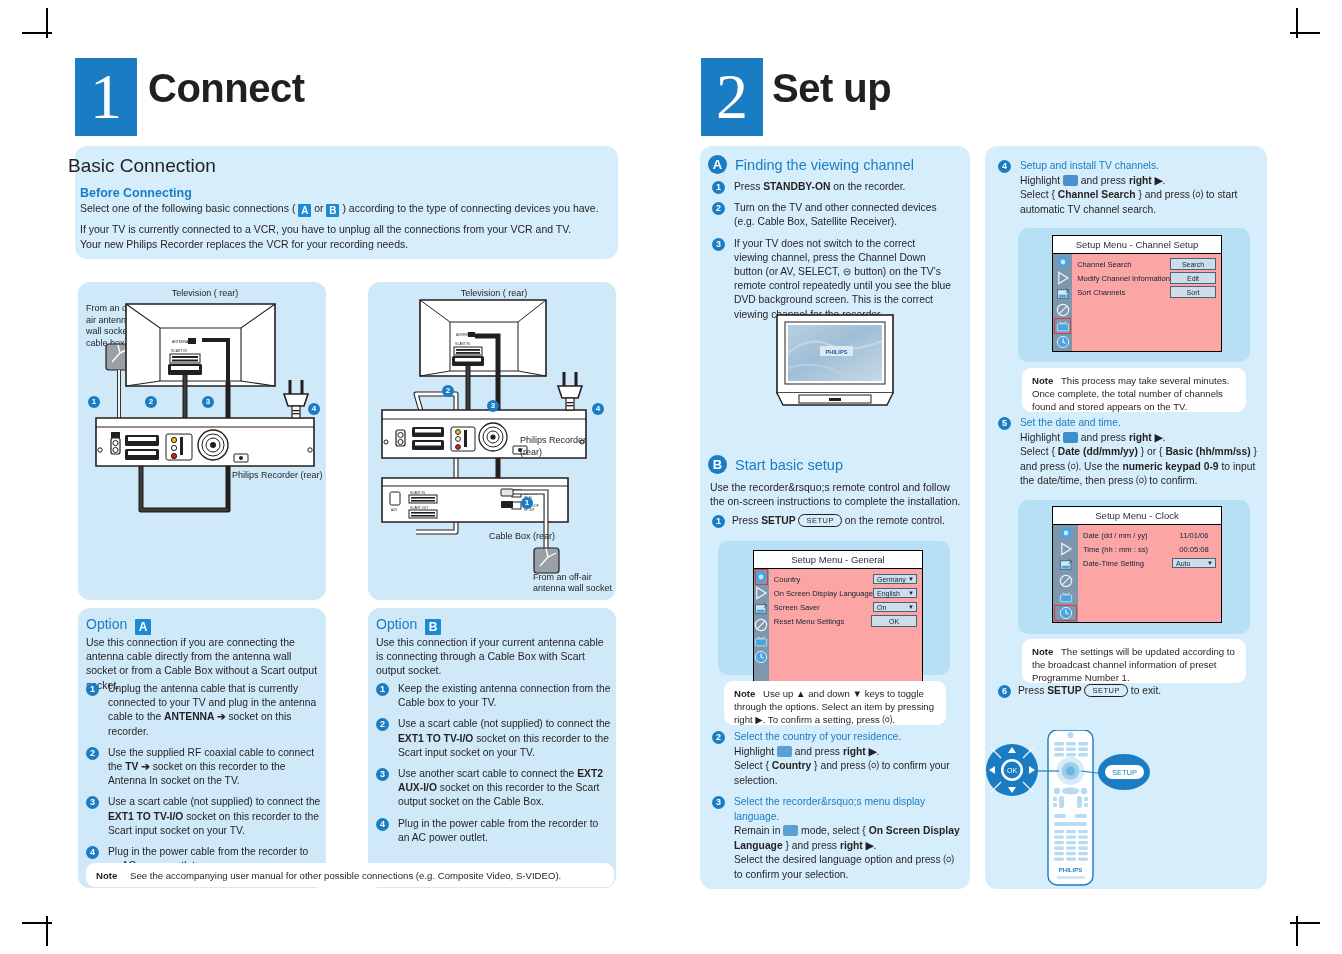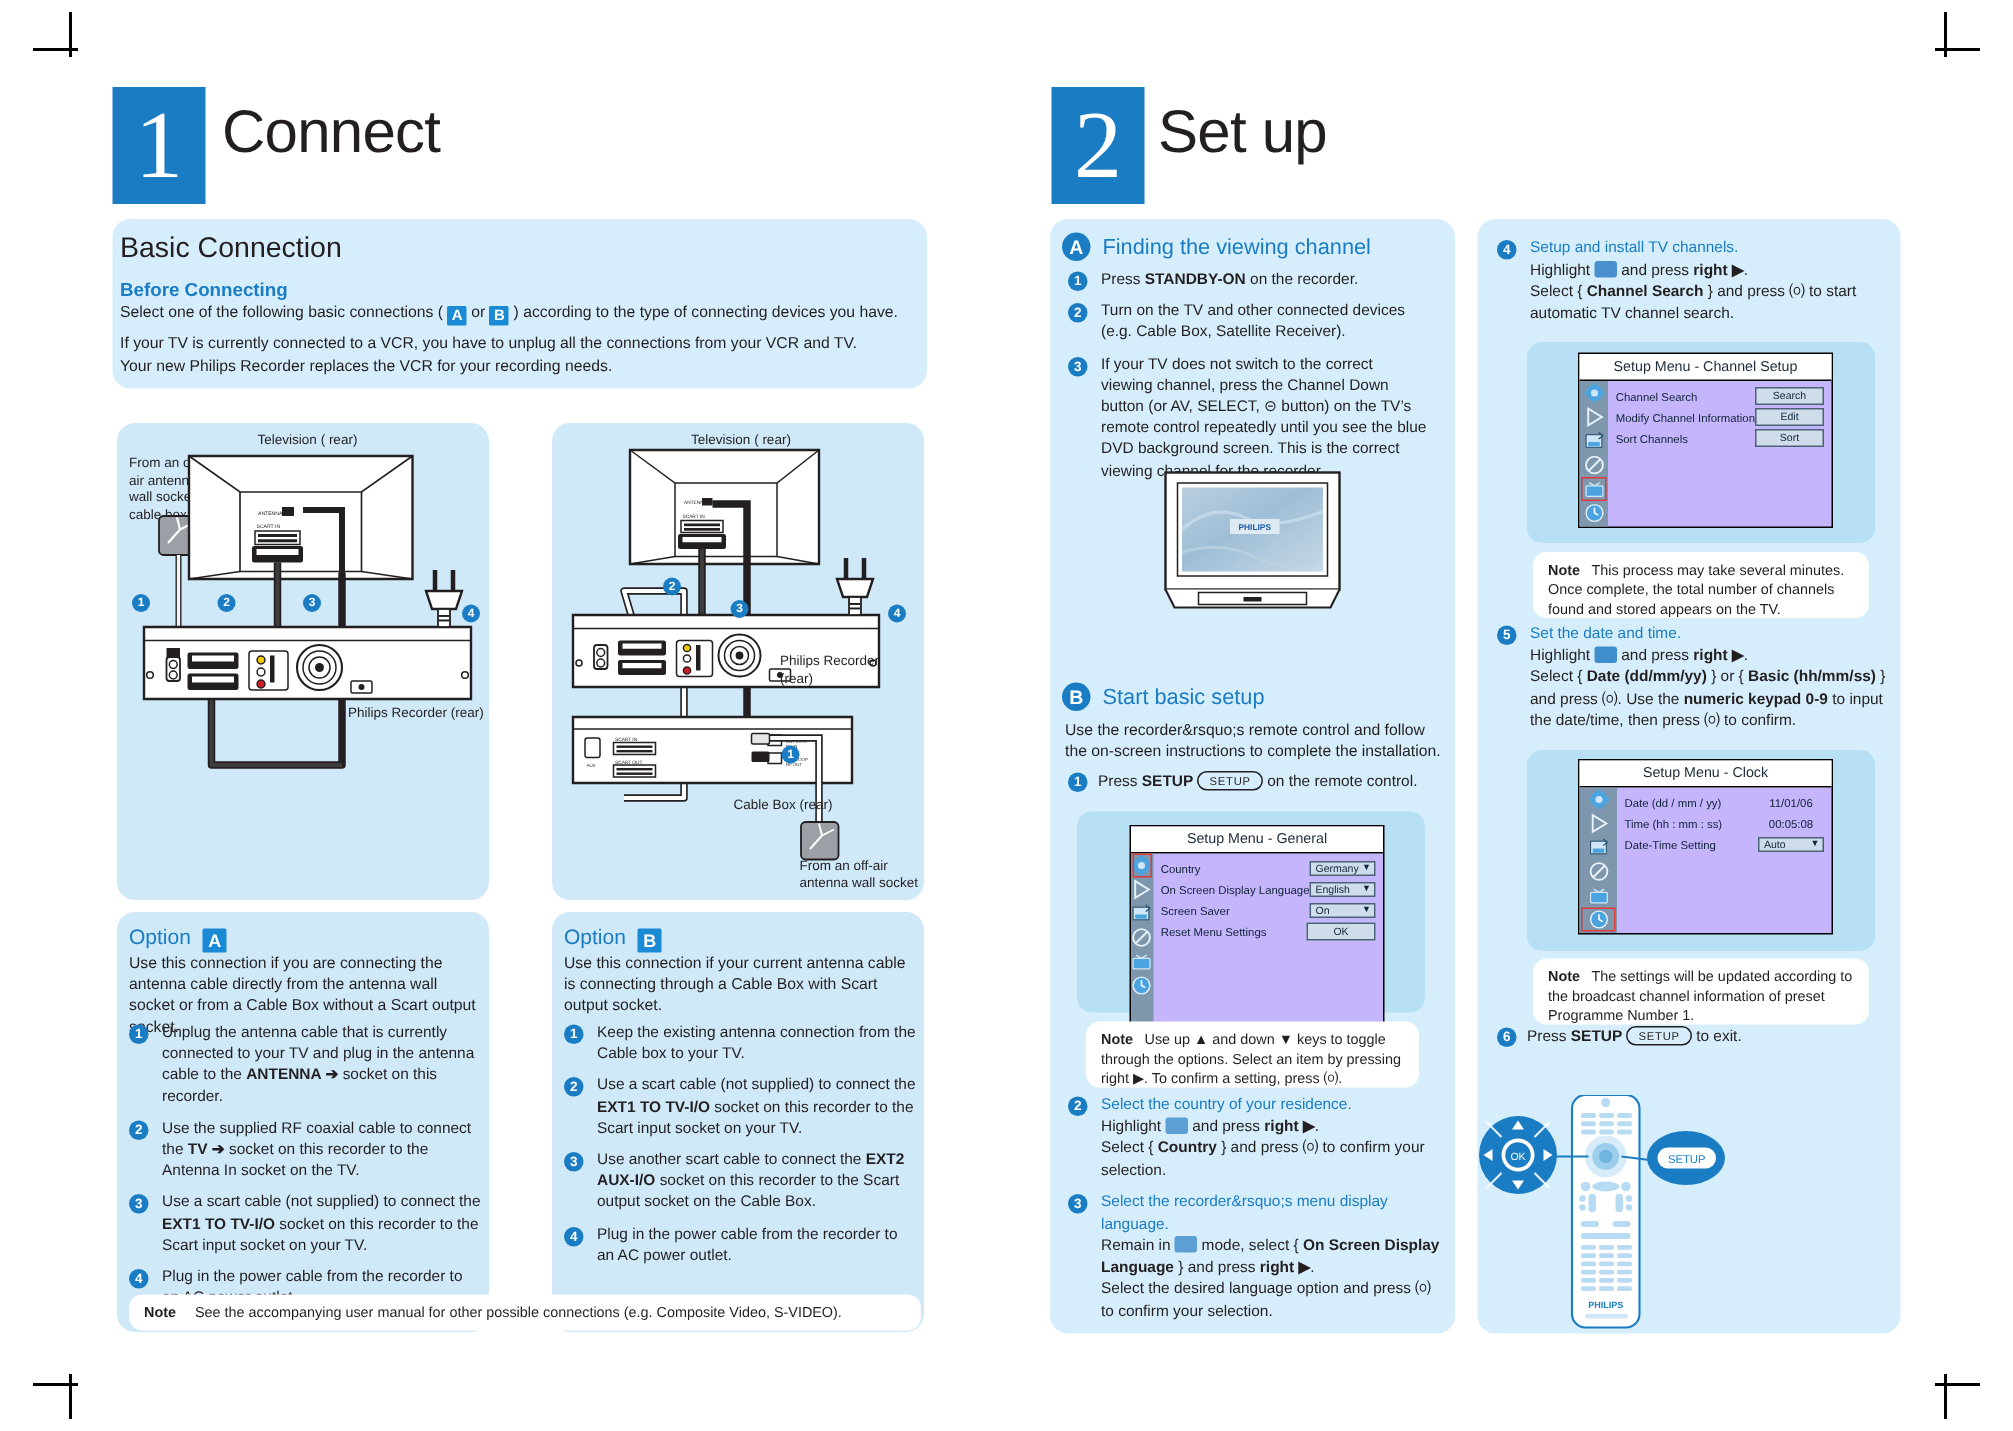--- a/index.html
+++ b/index.html
@@ -9,21 +9,21 @@
 
   
   .cmark{position:absolute;background:#000;}
   .cmark.h{width:30px;height:2px;}
   .cmark.v{width:2px;height:30px;}
 
   
   .step-badge{position:absolute;background:#1a7dc4;color:#fff;
     width:62px;height:78px;display:flex;align-items:center;justify-content:center;
     font-size:64px;line-height:1;font-weight:400;font-family:"Liberation Serif",serif;}
-  .step-title{position:absolute;font-size:40px;color:#231f20;font-weight:400;
+  .step-title{position:absolute;font-size:40px;color:#231f20;font-weight:700;
     letter-spacing:-0.5px;font-family:"Liberation Sans",sans-serif;}
 
   
   .panel{position:absolute;background:#d6eefb;border-radius:12px;}
   .panel-lite{position:absolute;background:#cfe9f9;border-radius:12px;}
   .h2{font-size:19px;color:#231f20;font-weight:400;}
   .h3{font-size:12.5px;color:#1a7dc4;font-weight:700;}
   .body-txt{font-size:10.5px;line-height:1.35;color:#231f20;}
   .blue-txt{color:#1a7dc4;}
   b{font-weight:bold;}
@@ -45,21 +45,21 @@
   ol.steps li{position:relative;padding-left:22px;margin-bottom:7px;
     font-size:10.3px;line-height:1.38;}
   ol.steps li .numb{position:absolute;left:0;top:1px;}
 
   
   .notebox{position:absolute;background:#fff;border-radius:9px;
     font-size:9.6px;line-height:1.38;padding:6px 10px;box-sizing:border-box;}
 
   
   .menu-shell{position:absolute;background:#000;box-sizing:border-box;padding:1px;}
-  .menu-inner{width:100%;height:100%;background:#c4b5fd;display:flex;flex-direction:column;}
+  .menu-inner{width:100%;height:100%;background:#fca5a5;display:flex;flex-direction:column;}
   .menu-title{background:#fff;color:#1d2b3a;text-align:center;font-size:9.5px;
     padding:3px 0 3px;font-weight:500;border-bottom:1px solid #000;}
   .menu-body{flex:1;display:flex;}
   .menu-rail{width:25px;background:#7f97ad;display:flex;flex-direction:column;}
   .rail-i{height:16px;display:flex;align-items:center;justify-content:center;position:relative;}
   .rail-i.sel::after{content:"";position:absolute;inset:0px 1px;border:1.5px solid #e03a3a;}
   .menu-rows{flex:1;padding:3px 5px 0 5px;}
   .mrow{display:flex;align-items:center;height:14px;font-size:7.6px;color:#0f2236;}
   .mrow .lbl{flex:1;white-space:nowrap;}
   .ctrl{background:#cfdcea;border:1px solid #4a6278;height:10px;min-width:44px;
@@ -98,21 +98,21 @@
   <div class="cmark v" style="left:1296px;top:8px"></div>
   <div class="cmark h" style="left:22px;top:922px"></div>
   <div class="cmark v" style="left:46px;top:916px"></div>
   <div class="cmark h" style="left:1290px;top:922px"></div>
   <div class="cmark v" style="left:1296px;top:916px"></div>
 
   <div class="step-badge" style="left:75px;top:58px">1</div>
   <div class="step-title" style="left:148px;top:66px">Connect</div>
 
   <div class="panel" style="left:75px;top:146px;width:543px;height:113px"></div>
-  <div class="h2" style="position:absolute;left:80px;top:155px">Basic Connection</div>
+  <div class="h2" style="position:absolute;left:68px;top:155px">Basic Connection</div>
   <div class="h3" style="position:absolute;left:80px;top:186px">Before Connecting</div>
   <div class="body-txt" style="position:absolute;left:80px;top:201px;width:530px">
     <span>Select one of the following basic connections ( </span><span class="sqA">A</span><span> or </span><span class="sqA">B</span><span> ) according to the type of connecting devices you have.</span>
   </div>
   <div class="body-txt" style="position:absolute;left:80px;top:222px;width:530px">If your TV is currently connected to a VCR, you have to unplug all the connections from your VCR and TV.</div>
   <div class="body-txt" style="position:absolute;left:80px;top:237px;width:530px">Your new Philips Recorder replaces the VCR for your recording needs.</div>
 
   <div class="panel-lite" style="left:78px;top:282px;width:248px;height:318px"></div>
   <div class="dlabel" style="left:205px;top:288px;transform:translateX(-50%);">Television ( rear)</div>
   <div class="dlabel" style="left:86px;top:303px;width:62px;white-space:pre-line">From an off-

